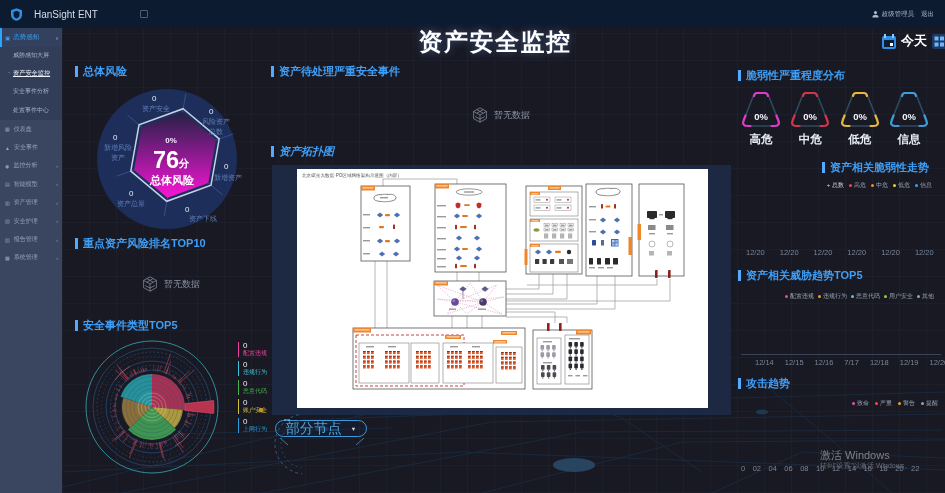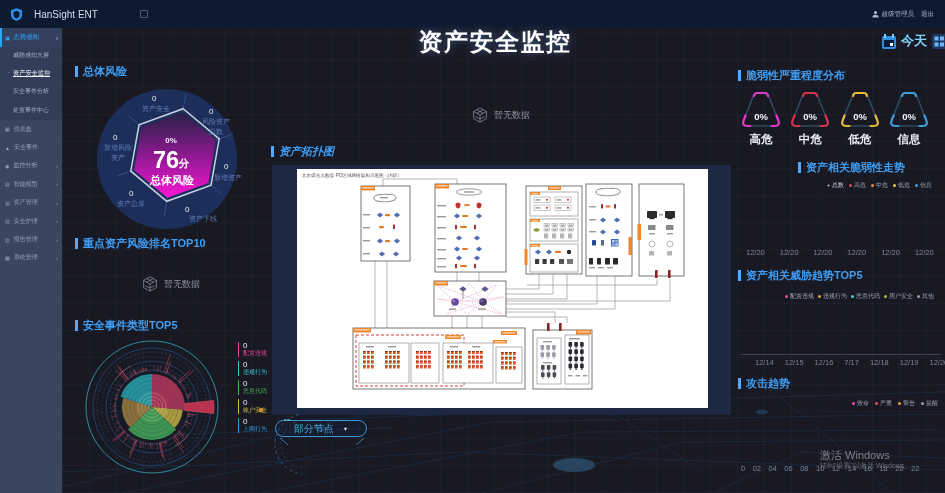--- a/index.html
+++ b/index.html
@@ -89,21 +89,21 @@
   <div class="abs" style="left:300px;top:26px;width:390px;text-align:center;color:#ffffff;font-size:24px;font-weight:bold;letter-spacing:1.5px;text-shadow:0 0 8px rgba(120,170,255,.45);">资产安全监控</div>
 
   <div class="abs" style="left:882px;top:32px;height:18px;display:flex;align-items:center;gap:5px;white-space:nowrap;">
     <svg width="14" height="15" viewBox="0 0 14 15">
         <rect x="0" y="2" width="14" height="13" rx="2" fill="#2f8fe8"></rect>
         <rect x="2" y="0" width="2" height="4" fill="#7fd0ff"></rect>
         <rect x="10" y="0" width="2" height="4" fill="#7fd0ff"></rect>
         <rect x="2" y="6" width="10" height="7" fill="#0d1b31"></rect>
         <rect x="8" y="9" width="3" height="3" fill="#fff"></rect>
       </svg>
-    <span style="color:#7dd3fc;font-size:13px;font-weight:bold;">今天</span>
+    <span style="color:#ffffff;font-size:13px;font-weight:bold;">今天</span>
     <svg width="14" height="15" viewBox="0 0 14 15">
         <rect x="0" y="0" width="14" height="15" rx="2" fill="#1d3a62"></rect>
         <rect x="2.5" y="2.5" width="4" height="4" fill="#6fb6ff"></rect>
         <rect x="8" y="2.5" width="4" height="4" fill="#6fb6ff"></rect>
         <rect x="2.5" y="8.5" width="4" height="4" fill="#6fb6ff"></rect>
         <rect x="8" y="8.5" width="4" height="4" fill="#6fb6ff"></rect>
       </svg>
   </div>
 
   <div class="sec-title" style="left:75px;top:64px;"><span class="bar"></span>总体风险</div>
@@ -363,20 +363,21 @@
     <div style="border-left:1.5px solid #cfc03c;padding-left:4px;margin-bottom:4px;">
       <div style="color:#e8edf5;font-size:8px;line-height:7px;">0</div>
       <div style="color:#cfc03c;font-size:6px;line-height:8px;white-space:nowrap;">账户安全</div>
     </div>
     <div style="border-left:1.5px solid #2d9cdb;padding-left:4px;margin-bottom:4px;">
       <div style="color:#e8edf5;font-size:8px;line-height:7px;">0</div>
       <div style="color:#2d9cdb;font-size:6px;line-height:8px;white-space:nowrap;">上网行为</div>
     </div>
   </div>
 
+  <div class="sec-title" style="left:271px;top:64px;"><span class="bar"></span>资产待处理严重安全事件</div>
 
   <div class="nodata" style="left:472px;top:107px;">
     <svg width="16" height="16" viewBox="0 0 20 20" fill="none" stroke="#8d95a5" stroke-width="0.9">
       <path d="M10 1 L18 5.5 V14.5 L10 19 L2 14.5 V5.5 Z"></path>
       <path d="M2 5.5 L10 10 L18 5.5 M10 10 V19"></path>
       <path d="M6 3.2 L14 7.8 M14 3.2 L6 7.8 M4 12 L10 15 M16 12 L10 15"></path>
     </svg>
     暂无数据
   </div>
 
@@ -859,21 +860,21 @@
       <rect x="283.1" y="194.6" width="3.6" height="4.8" fill="#2a2a30" rx="0.8"></rect>
       <circle cx="284.90000000000003" cy="200.29999999999998" r="0.7" fill="#2a2a30"></circle>
     <rect x="271" y="206" width="4.5" height="1.4" fill="#9a9a9a"></rect>
     <rect x="278.5" y="206" width="4.5" height="1.4" fill="#9a9a9a"></rect>
     <rect x="286" y="206" width="4.5" height="1.4" fill="#9a9a9a"></rect>
     <rect x="250" y="154" width="2.6" height="8" fill="#8b2020" rx="0.4"></rect>
     <rect x="262" y="154" width="2.6" height="8" fill="#8b2020" rx="0.4"></rect>
   </svg>
 
   <div class="abs" style="left:275px;top:420px;width:92px;height:17px;border:1px solid #3e9ad8;border-radius:9px;display:flex;align-items:center;justify-content:center;gap:9px;background:rgba(20,40,70,0.25);">
-    <span style="color:#4aa4e0;font-size:10px;">部分节点</span>
+    <span style="color:#4aa4e0;font-size:14px;">部分节点</span>
     <span style="color:#d5dde8;font-size:5.5px;">▼</span>
   </div>
 
   <svg class="abs" style="left:266px;top:414px;" width="112" height="34" viewBox="0 0 112 34">
     <path d="M18,6 L24,6" stroke="#5ab4e8" stroke-width="1.5" fill="none"></path>
     <path d="M14,24 L22,31" stroke="#3e7aa8" stroke-width="1" fill="none"></path>
     <path d="M98,24 L90,31" stroke="#3e7aa8" stroke-width="1" fill="none"></path>
   </svg>
 
   <div class="sec-title" style="left:738px;top:68px;"><span class="bar"></span>脆弱性严重程度分布</div>
@@ -922,21 +923,21 @@
           <path d="M 16,10 Q 16.5,7 19,7 L 27,7 Q 29.5,7 30,10"></path>
           <path d="M 7.6,29.5 L 5.8,34 Q 3.4,40 9.5,40 L 12.5,40"></path>
           <path d="M 38.4,29.5 L 40.2,34 Q 42.6,40 36.5,40 L 33.5,40"></path>
         </g>
         <text x="23" y="33.5" text-anchor="middle" fill="#f0f4fa" font-size="9.5" font-weight="bold">0%</text>
       </svg>
       <div style="color:#e9eef6;font-size:11.5px;font-weight:bold;margin-top:0px;">信息</div>
     </div>
   </div>
 
-  <div class="sec-title" style="left:754px;top:160px;padding-left:44px;"><span class="bar"></span>资产相关脆弱性走势</div>
+  <div class="sec-title" style="left:778px;top:160px;padding-left:44px;"><span class="bar"></span>资产相关脆弱性走势</div>
 
   <div class="abs" style="left:735px;top:178px;width:210px;height:82px;">
     <div style="position:absolute;right:13px;top:3px;display:flex;gap:5px;font-size:6px;color:#98a2b5;white-space:nowrap;align-items:center;">
       <span style="color:#d5dce8;">+ 总数</span>
       <span style="display:flex;align-items:center;gap:2px;"><i style="width:3px;height:3px;border-radius:50%;background:#e34f4f;"></i>高危</span>
       <span style="display:flex;align-items:center;gap:2px;"><i style="width:3px;height:3px;border-radius:50%;background:#f09030;"></i>中危</span>
       <span style="display:flex;align-items:center;gap:2px;"><i style="width:3px;height:3px;border-radius:50%;background:#e8d03a;"></i>低危</span>
       <span style="display:flex;align-items:center;gap:2px;"><i style="width:3px;height:3px;border-radius:50%;background:#3da0e8;"></i>信息</span>
     </div>
     <div style="position:absolute;left:11px;top:70px;display:flex;gap:15px;font-size:7.5px;color:#7a8599;">

